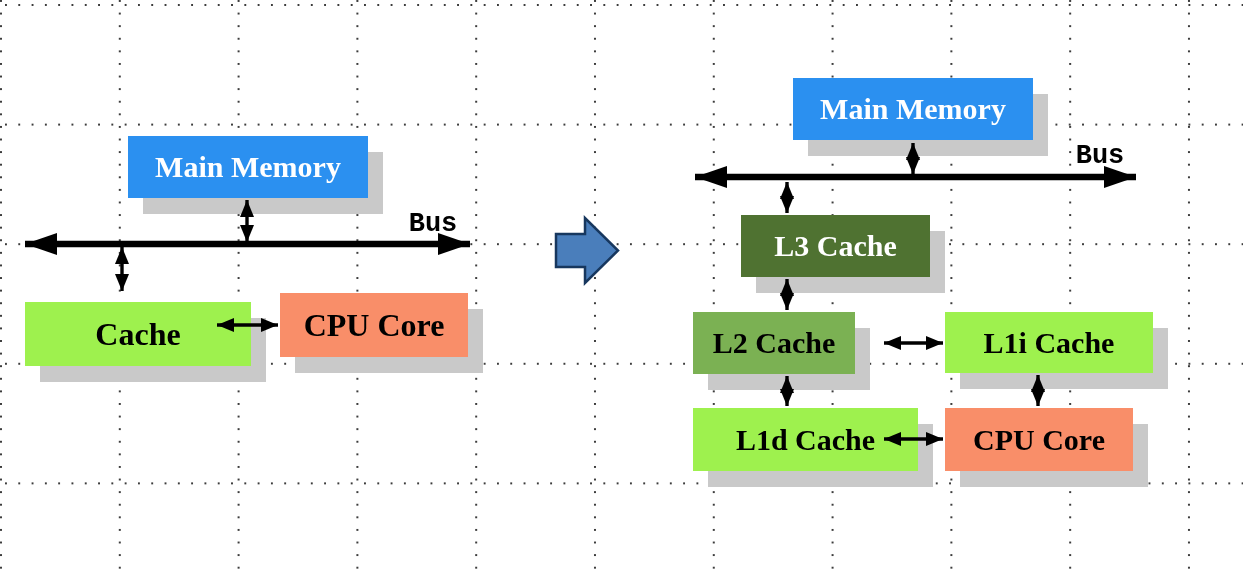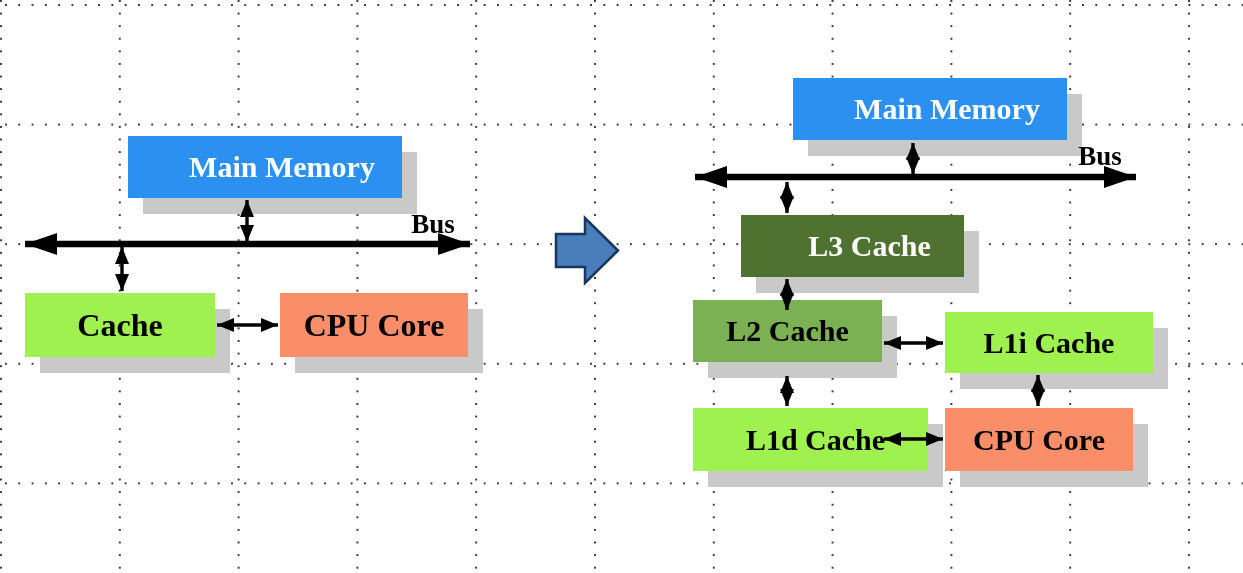--- a/index.html
+++ b/index.html
@@ -27,25 +27,25 @@
     display: flex;
     align-items: center;
     justify-content: center;
     font-family: "Liberation Serif", "DejaVu Serif", serif;
     font-weight: bold;
     font-size: 30px;
     color: #000000;
     box-shadow: 15px 16px 0 #c9c9c9;
     white-space: nowrap;
   }
-  .box.white-text { color: #ffffff; padding-left: 34px; }
+  .box.white-text { color: #ffffff; }
   .box.big-label { font-size: 32px; }
   .bus-label {
     position: absolute;
-    font-family: Liberation Serif, serif;
+    font-family: Liberation Mono, monospace;
     font-weight: bold;
     font-size: 27px;
     color: #000000;
     text-align: center;
     white-space: nowrap;
   }
   .overlay {
     position: absolute;
     left: 0;
     top: 0;
@@ -55,37 +55,37 @@
 </head>
 <body>
 
 <div class="canvas">
 
   <div>
     <div class="box white-text" style="left: 128px; top: 136px; width: 240px; height: 62px; background-color: rgb(43, 144, 240);">Main Memory</div>
 
     <div class="bus-label" style="left:400px; top:209px; width:66px;">Bus</div>
 
-    <div class="box big-label" style="left: 25px; top: 293px; width: 190px; height: 64px; background-color: rgb(158, 241, 78); font-family: Liberation Serif, serif;">Cache</div>
+    <div class="box big-label" style="left: 25px; top: 302px; width: 226px; height: 64px; background-color: rgb(158, 241, 78); font-family: Liberation Serif, serif;">Cache</div>
 
     <div class="box big-label" style="left: 280px; top: 293px; width: 188px; height: 64px; background-color: rgb(249, 142, 105);">CPU Core</div>
   </div>
 
   <div>
     <div class="box white-text" style="left: 793px; top: 78px; width: 240px; height: 62px; background-color: rgb(43, 144, 240);">Main Memory</div>
 
     <div class="bus-label" style="left:1068px; top:141px; width:64px;">Bus</div>
 
     <div class="box white-text" style="left: 693px; top: 215px; width: 189px; height: 62px; background-color: rgb(79, 114, 49); margin-left: 48px;">L3 Cache</div>
 
-    <div class="box" style="left: 693px; top: 300px; width: 189px; height: 62px; background-color: rgb(123, 177, 83);">L2 Cache</div>
+    <div class="box" style="left: 693px; top: 312px; width: 162px; height: 62px; background-color: rgb(123, 177, 83);">L2 Cache</div>
 
     <div class="box" style="left: 945px; top: 312px; width: 208px; height: 61px; background-color: rgb(158, 241, 78);">L1i Cache</div>
 
-    <div class="box" style="left: 693px; top: 408px; width: 225px; height: 63px; background-color: rgb(158, 241, 78); padding-left: 10px;">L1d Cache</div>
+    <div class="box" style="left: 693px; top: 408px; width: 225px; height: 63px; background-color: rgb(158, 241, 78);">L1d Cache</div>
 
     <div class="box" style="left: 945px; top: 408px; width: 188px; height: 63px; background-color: rgb(249, 142, 105);">CPU Core</div>
   </div>
 
   <svg class="overlay" width="1243" height="573" viewBox="0 0 1243 573">
     <defs>
       <marker id="arrS" markerUnits="userSpaceOnUse" markerWidth="17" markerHeight="14" refX="17" refY="7" orient="auto-start-reverse">
         <polygon points="0,0 17,7 0,14" fill="#000000"></polygon>
       </marker>
       <marker id="arrB" markerUnits="userSpaceOnUse" markerWidth="32" markerHeight="22" refX="32" refY="11" orient="auto-start-reverse">

